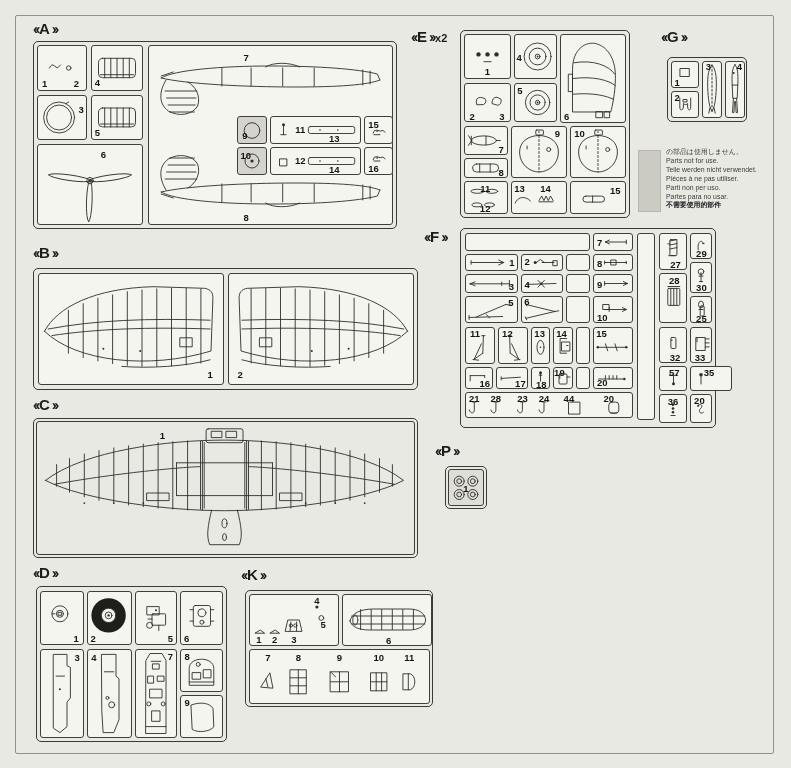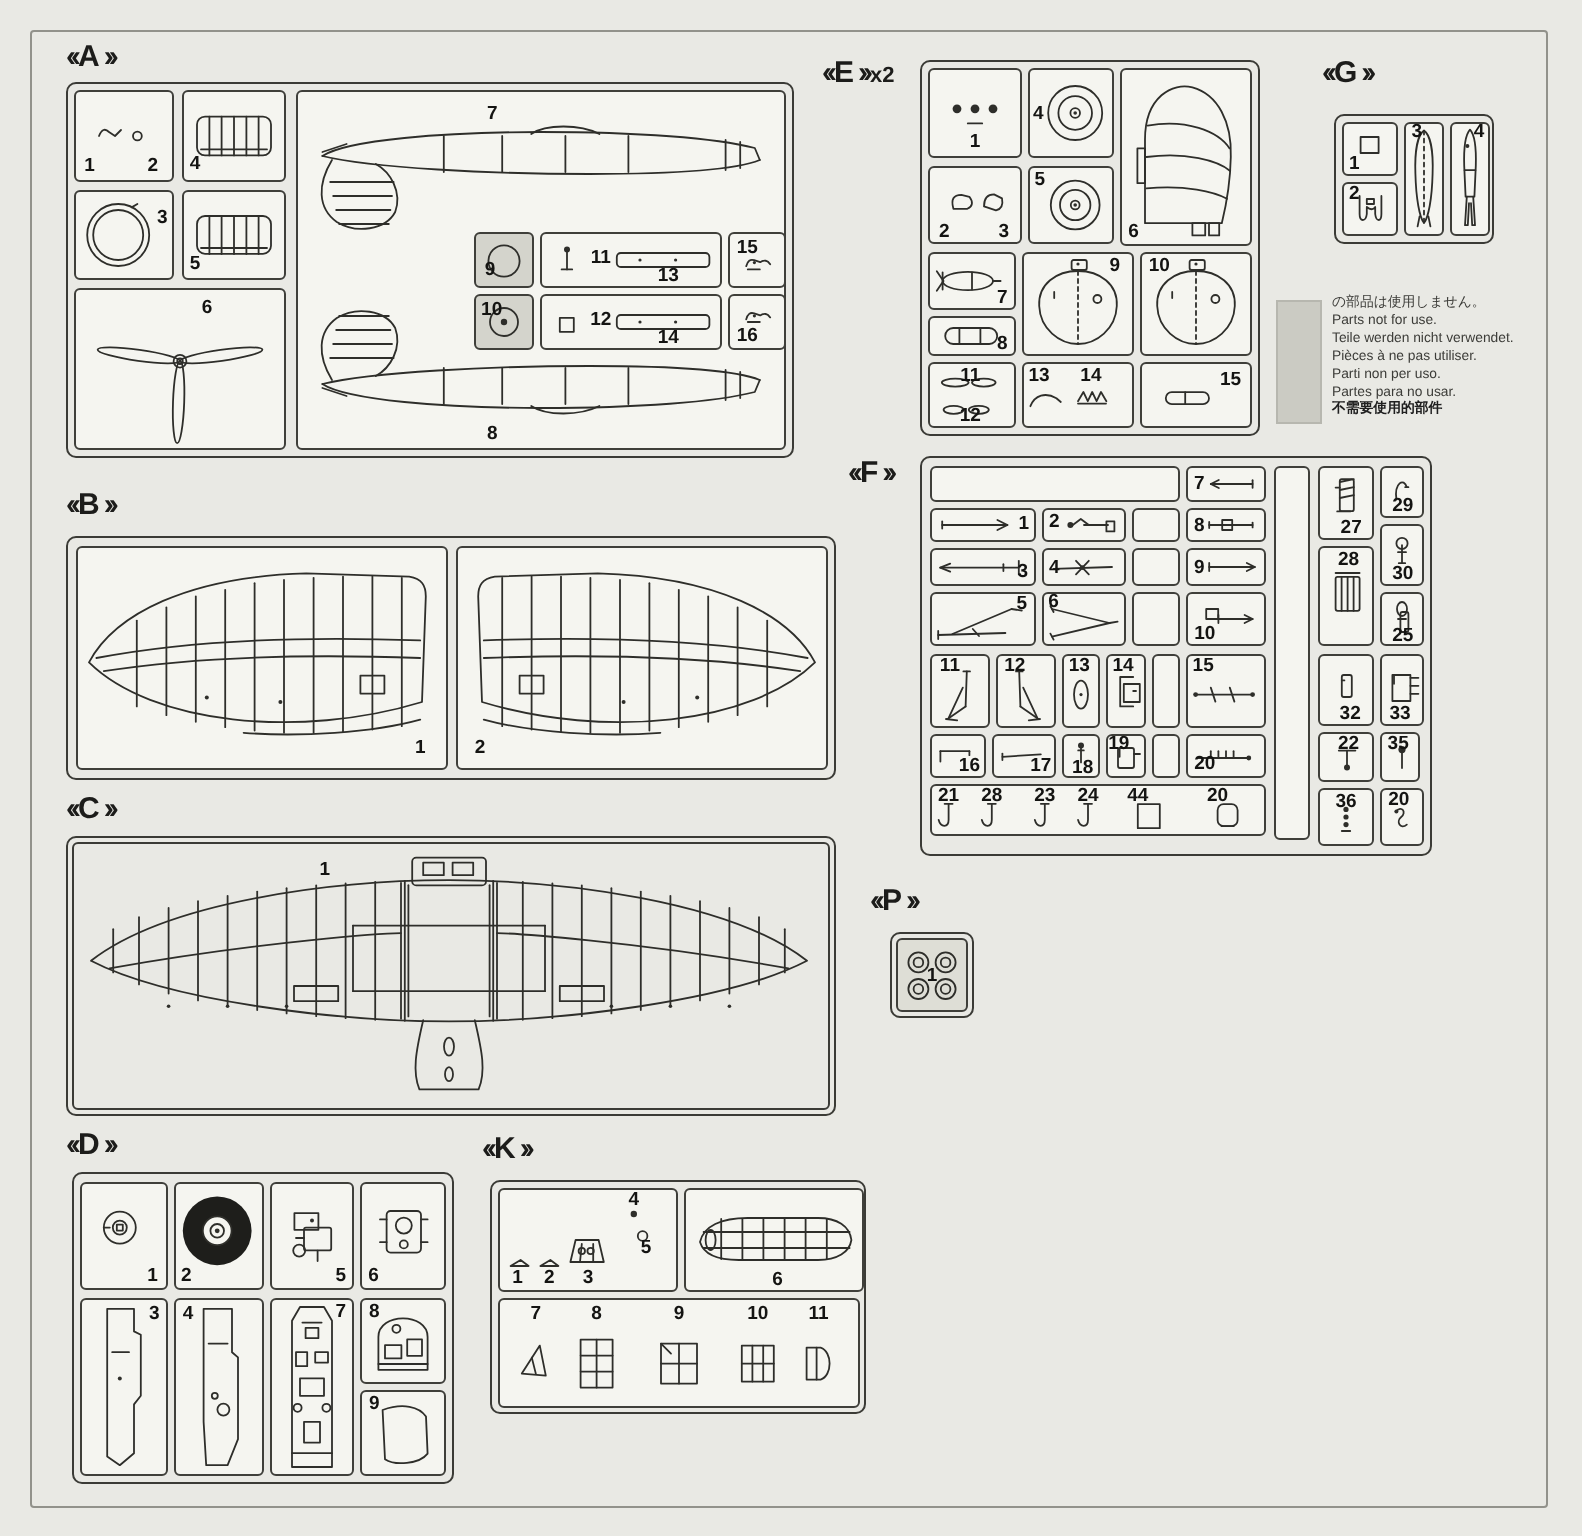--- a/index.html
+++ b/index.html
@@ -846,21 +846,21 @@
       <div class="pn" style="left: 58%; top: 84%;">32</div>
     </div>
     <div class="cell" style="left: 659px; top: 366px; width: 28px; height: 25px;">
       <svg width="26" height="23" viewBox="0 0 26 23">
         <g fill="none" stroke="#2e2e2a" stroke-width="0.9" stroke-linecap="round" stroke-linejoin="round">
           <line x1="9.4" y1="8.3" x2="17.7" y2="8.3"></line>
           <line x1="13.5" y1="8.3" x2="13.5" y2="16.1"></line>
           <circle cx="13.5" cy="16.8" r="1.5" fill="#2e2e2a" stroke="none"></circle>
         </g>
       </svg>
-      <div class="pn" style="left: 55%; top: 20%;">22</div>
+      <div class="pn" style="left: 55%; top: 20%;">57</div>
     </div>
     <div class="cell" style="left: 659px; top: 394px; width: 28px; height: 29px;">
       <svg width="26" height="27" viewBox="0 0 26 27">
         <g fill="none" stroke="#2e2e2a" stroke-width="0.9" stroke-linecap="round" stroke-linejoin="round">
           <circle cx="13" cy="9.7" r="1.3" fill="#2e2e2a" stroke="none"></circle>
           <circle cx="13" cy="13.5" r="1.3" fill="#2e2e2a" stroke="none"></circle>
           <circle cx="13" cy="17.3" r="1.3" fill="#2e2e2a" stroke="none"></circle>
           <line x1="10.9" y1="20.5" x2="15.1" y2="20.5"></line>
         </g>
       </svg>
@@ -901,21 +901,21 @@
         <g fill="none" stroke="#2e2e2a" stroke-width="0.9" stroke-linecap="round" stroke-linejoin="round">
           <rect x="5.2" y="9.5" width="9" height="13" rx="0"></rect>
           <line x1="14.2" y1="10.9" x2="18.2" y2="10.9"></line>
           <line x1="14.2" y1="14.9" x2="18.2" y2="14.9"></line>
           <line x1="14.2" y1="18.9" x2="18.2" y2="18.9"></line>
           <line x1="6" y1="9.5" x2="6" y2="13.9"></line>
         </g>
       </svg>
       <div class="pn" style="left: 45%; top: 84%;">33</div>
     </div>
-    <div class="cell" style="left: 690px; top: 366px; width: 20px; height: 25px;">
+    <div class="cell" style="left: 690px; top: 366px; width: 42px; height: 25px;">
       <svg width="20" height="23" viewBox="0 0 20 23">
         <g fill="none" stroke="#2e2e2a" stroke-width="0.9" stroke-linecap="round" stroke-linejoin="round">
           <circle cx="10" cy="7.8" r="1.8" fill="#2e2e2a" stroke="none"></circle>
           <line x1="10" y1="8.7" x2="10" y2="17"></line>
         </g>
       </svg>
       <div class="pn" style="left: 45%; top: 20%;">35</div>
     </div>
     <div class="cell" style="left: 690px; top: 394px; width: 22px; height: 29px;">
       <svg width="20" height="27" viewBox="0 0 20 27">

